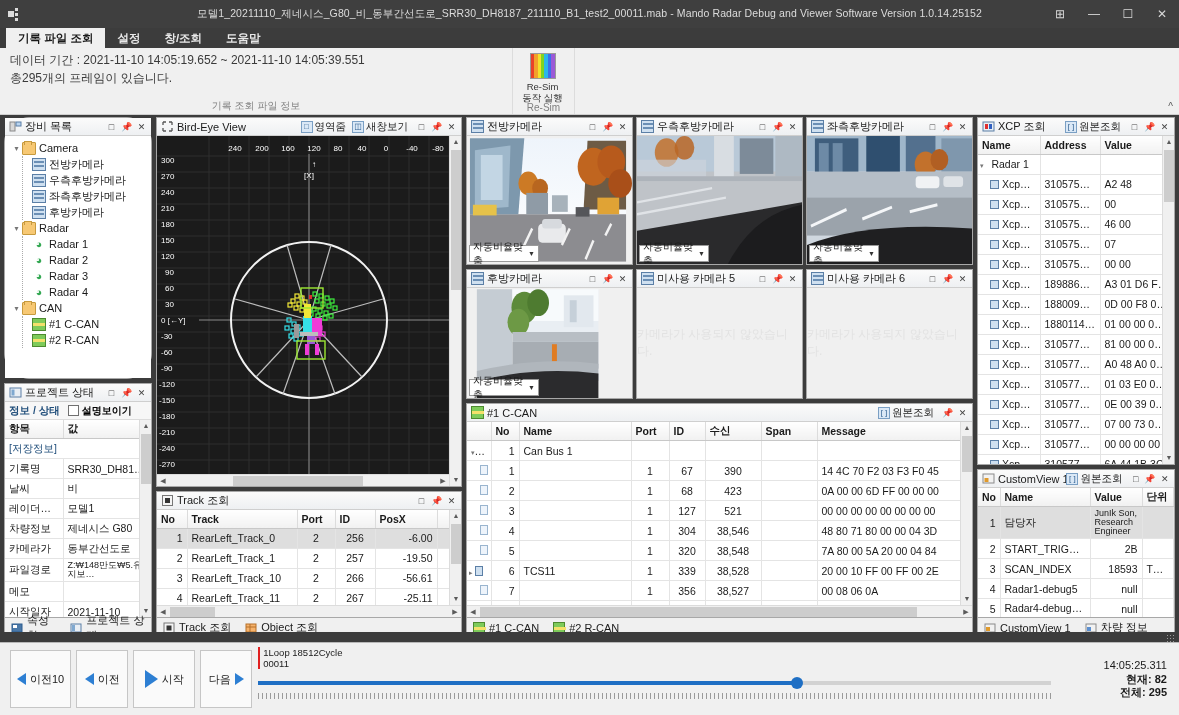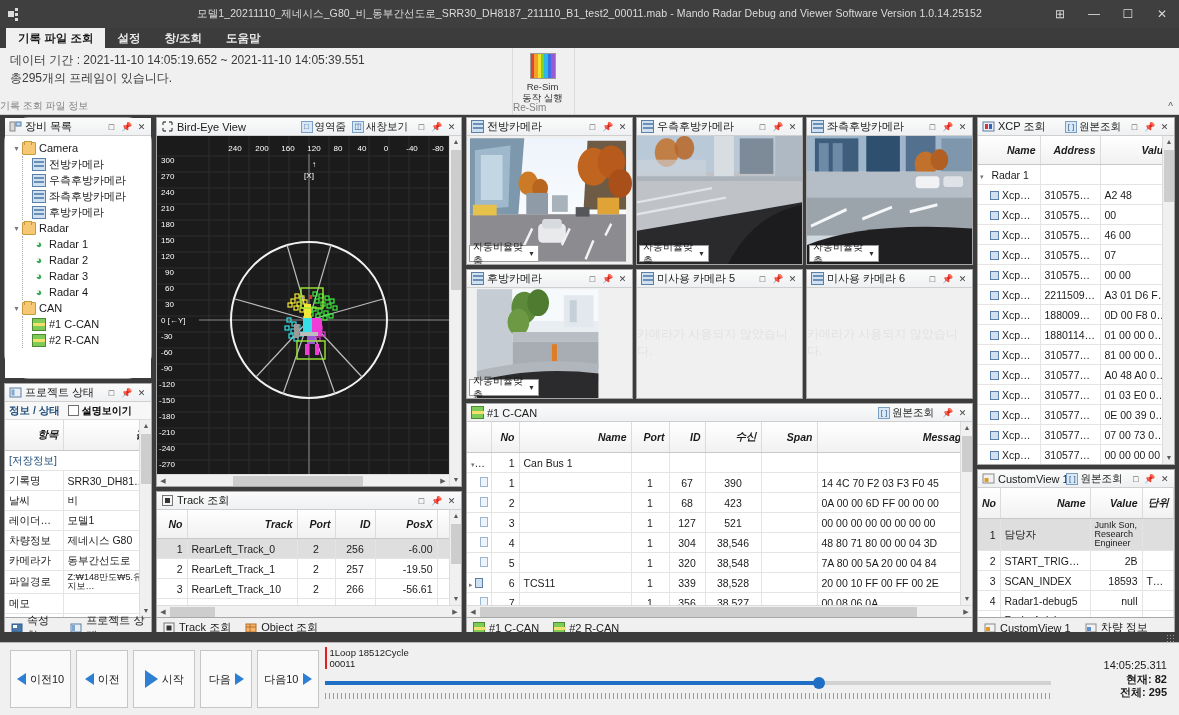--- a/index.html
+++ b/index.html
@@ -45,21 +45,21 @@
   
   .ribbon {
     background: #f0f0f0; height: 67px; display: flex;
     border-bottom: 1px solid #cfcfcf; position: relative;
   }
   .ribbon-group {
     position: relative; padding: 3px 10px 0 8px; display: flex; flex-direction: column;
   }
   .ribbon-group.fileinfo { flex: 0 0 513px; border-right: 1px solid #dcdcdc; }
   .rg-title {
-    position: absolute; bottom: 1px; left: 0; right: 0; 
+    position: absolute; bottom: 1px; left: 0; right: 0; text-align: center;
     font-size: 10px; color: #808080;
   }
   .file-name { font-size: 13px; font-weight: bold; color: #1a1a1a; margin: 2px 0 3px 2px; }
   .file-line { font-size: 12px; color: #3a3a3a; margin: 1px 0 0 2px; }
   .ribbon-group.resim {
     flex: 0 0 62px; align-items: center; justify-content: flex-start;
     border-right: 1px solid #dcdcdc;
   }
   .resim-icon {
     width: 26px; height: 26px; margin-top: 2px;
@@ -120,22 +120,22 @@
   .ic-cam:after{content:"";position:absolute;left:1px;top:2px;width:10px;height:8px;background:repeating-linear-gradient(#6b8fb5 0 2px,#cfe0f0 2px 4px);}
   .ic-can { background:#7ecb5a; border:1px solid #4d8a2f; position:relative;}
   .ic-can:after{content:"";position:absolute;left:0;top:4px;width:12px;height:3px;background:#f4e06a;}
   .ic-radar { color:#34a853; font-size:11px; line-height:13px; text-align:center; }
 
   
   table.grid { border-collapse: collapse; width: 100%; font-size: 10.5px; table-layout: fixed; }
   table.grid th {
     background: linear-gradient(#ffffff,#f1f1f1);
     border-right: 1px solid #dcdcdc; border-bottom: 1px solid #c8c8c8;
-    font-weight: bold; color: #1a1a1a; padding: 8px 4px; text-align: right; height: 18px;
-    white-space: nowrap; overflow: hidden; font-style: italic;
+    font-weight: bold; color: #1a1a1a; padding: 2px 4px; text-align: left; height: 18px;
+    white-space: nowrap; overflow: hidden;
   }
   table.grid td {
     border-right: 1px solid #e4e4e4; border-bottom: 1px solid #e4e4e4;
     padding: 2px 4px; color: #1a1a1a; height: 20px; white-space: nowrap; overflow: hidden;
     text-overflow: ellipsis;
   }
   tr.sel td { background: #dedede; }
   td.num, th.num { text-align: right; }
   td.ctr, th.ctr { text-align: center; }
   td.gray { color: #b0b0b0; }
@@ -1164,21 +1164,21 @@
                 <td>3105751824</td>
                 <td>07</td>
                 </tr>
               <tr>
                 <td style="padding-left:12px;"><span style="display:inline-block;width:9px;height:9px;background:#cfe0f0;border:1px solid #5b7fa6;vertical-align:-1px;margin-right:3px;"></span><span>XcpB…</span></td>
                 <td>3105751984</td>
                 <td>00 00</td>
                 </tr>
               <tr>
                 <td style="padding-left:12px;"><span style="display:inline-block;width:9px;height:9px;background:#cfe0f0;border:1px solid #5b7fa6;vertical-align:-1px;margin-right:3px;"></span><span>XcpB…</span></td>
-                <td>2211509668</td>
+                <td>1898864583</td>
                 <td>A3 01 D6 FF DB…</td>
                 </tr>
               <tr>
                 <td style="padding-left:12px;"><span style="display:inline-block;width:9px;height:9px;background:#cfe0f0;border:1px solid #5b7fa6;vertical-align:-1px;margin-right:3px;"></span><span>XcpB…</span></td>
                 <td>1880096768</td>
                 <td>0D 00 F8 00 E9…</td>
                 </tr>
               <tr>
                 <td style="padding-left:12px;"><span style="display:inline-block;width:9px;height:9px;background:#cfe0f0;border:1px solid #5b7fa6;vertical-align:-1px;margin-right:3px;"></span><span>XcpB…</span></td>
                 <td>1880114824</td>
@@ -1334,24 +1334,20 @@
         <span>이전</span>
       </div>
       <div class="tp-btn big">
         <span class="tri-lg"></span>
         <span>시작</span>
       </div>
       <div class="tp-btn">
         <span>다음</span>
         <span class="tri-r"></span>
       </div>
-      <div class="tp-btn">
-        <span>다음10</span>
-        <span class="tri-r"></span>
-      </div>
     </div>
     <div class="tp-slider">
       <div class="tp-loop">
         <div>1Loop 18512Cycle</div>
         <div>00011</div>
       </div>
       <div class="track">
         <div class="fill" id="tl-fill" style="width: 68%;"></div>
         <div class="knob" id="tl-knob" style="left: calc(68% - 6px);"></div>
       </div>

